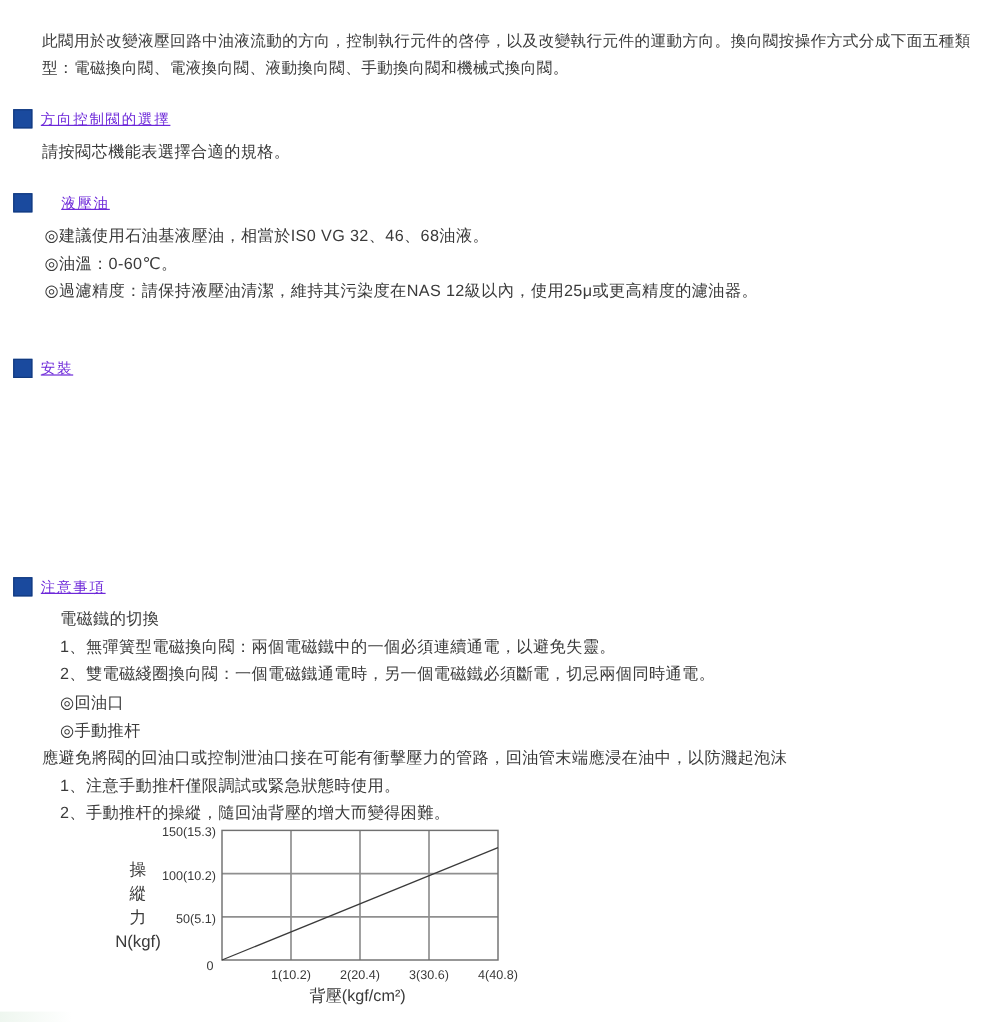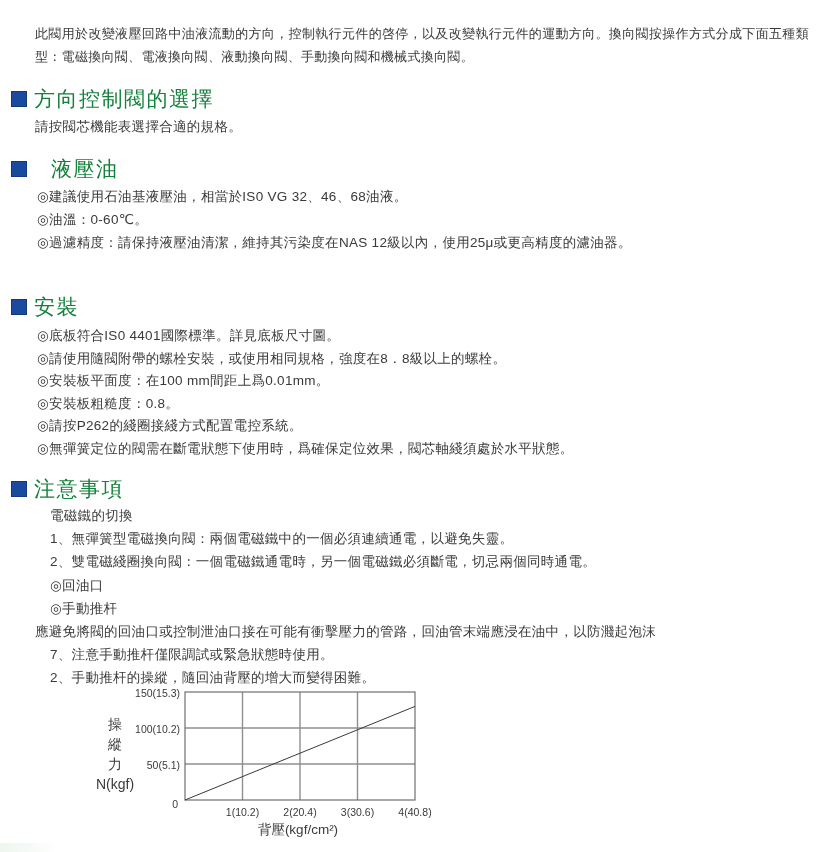--- a/index.html
+++ b/index.html
@@ -6,21 +6,21 @@
   .page{
     position:relative;width:830px;height:852px;background:#ffffff;overflow:hidden;
     font-family:"Liberation Sans","DejaVu Sans",sans-serif;color:#3a3a3a;
   }
   .intro{
     position:absolute;left:35px;top:10px;width:774px;
     font-size:13px;line-height:22.5px;text-align:justify;letter-spacing:.3px;
   }
   .hdr{position:absolute;left:11px;display:flex;align-items:center;gap:7px;height:24px;}
   .hdr .sq{width:16px;height:16px;background:#1a4a9e;border:1px solid #123a7f;box-sizing:border-box;flex:0 0 auto;}
-  .hdr .ttl{font-size:21px;color:#15803d;letter-spacing:1.5px;white-space:nowrap;}
+  .hdr .ttl{font-size:12px;color:#6d28d9;letter-spacing:1.5px;white-space:nowrap;text-decoration:underline;}
   .sec-body{position:absolute;font-size:13.5px;letter-spacing:.3px;}
   .sec-body .ln{white-space:nowrap;}
   .body-a{left:35px;top:116px;line-height:22px;}
   .body-b{left:37px;top:185px;line-height:23px;}
   .body-c{left:37px;top:325px;line-height:22.5px;}
   .body-d{left:50px;top:504px;line-height:23.2px;}
   .outdent{margin-left:-15px;}
   .chart-wrap{position:absolute;left:78px;top:684px;width:420px;height:165px;}
   .footer-bar{
     position:absolute;left:0;bottom:0;width:60px;height:9px;
@@ -50,41 +50,33 @@
   <div class="sec-body body-b">
     <div class="ln">◎建議使用石油基液壓油，相當於IS0 VG 32、46、68油液。</div>
     <div class="ln">◎油溫：0-60℃。</div>
     <div class="ln">◎過濾精度：請保持液壓油清潔，維持其污染度在NAS 12級以內，使用25μ或更高精度的濾油器。</div>
   </div>
 
   <div class="hdr" style="top:295px;">
     <span class="sq"></span>
     <span class="ttl">安裝</span>
   </div>
-  <div class="sec-body body-c">
-    <div class="ln">◎底板符合IS0 4401國際標準。詳見底板尺寸圖。</div>
-    <div class="ln">◎請使用隨閥附帶的螺栓安裝，或使用相同規格，強度在8．8級以上的螺栓。</div>
-    <div class="ln">◎安裝板平面度：在100 mm間距上爲0.01mm。</div>
-    <div class="ln">◎安裝板粗糙度：0.8。</div>
-    <div class="ln">◎請按P262的綫圈接綫方式配置電控系統。</div>
-    <div class="ln">◎無彈簧定位的閥需在斷電狀態下使用時，爲確保定位效果，閥芯軸綫須處於水平狀態。</div>
-  </div>
 
   <div class="hdr" style="top:477px;">
     <span class="sq"></span>
     <span class="ttl">注意事項</span>
   </div>
   <div class="sec-body body-d">
     <div class="ln">電磁鐵的切換</div>
     <div class="ln">1、無彈簧型電磁換向閥：兩個電磁鐵中的一個必須連續通電，以避免失靈。</div>
     <div class="ln">2、雙電磁綫圈換向閥：一個電磁鐵通電時，另一個電磁鐵必須斷電，切忌兩個同時通電。</div>
     <div class="ln">◎回油口</div>
     <div class="ln">◎手動推杆</div>
     <div class="ln outdent">應避免將閥的回油口或控制泄油口接在可能有衝擊壓力的管路，回油管末端應浸在油中，以防濺起泡沫</div>
-    <div class="ln">7、注意手動推杆僅限調試或緊急狀態時使用。</div>
+    <div class="ln">1、注意手動推杆僅限調試或緊急狀態時使用。</div>
     <div class="ln">2、手動推杆的操縱，隨回油背壓的增大而變得困難。</div>
   </div>
 
   <div class="chart-wrap">
     <svg id="chart-svg" width="420" height="165" viewBox="0 0 420 165">
         <line x1="107" y1="80" x2="337" y2="80" stroke="#8f8f8f" stroke-width="1.4"></line>
         <line x1="107" y1="44" x2="337" y2="44" stroke="#8f8f8f" stroke-width="1.4"></line>
         <line x1="164.5" y1="8" x2="164.5" y2="116" stroke="#8f8f8f" stroke-width="1.4"></line>
         <line x1="222" y1="8" x2="222" y2="116" stroke="#8f8f8f" stroke-width="1.4"></line>
         <line x1="279.5" y1="8" x2="279.5" y2="116" stroke="#8f8f8f" stroke-width="1.4"></line>

